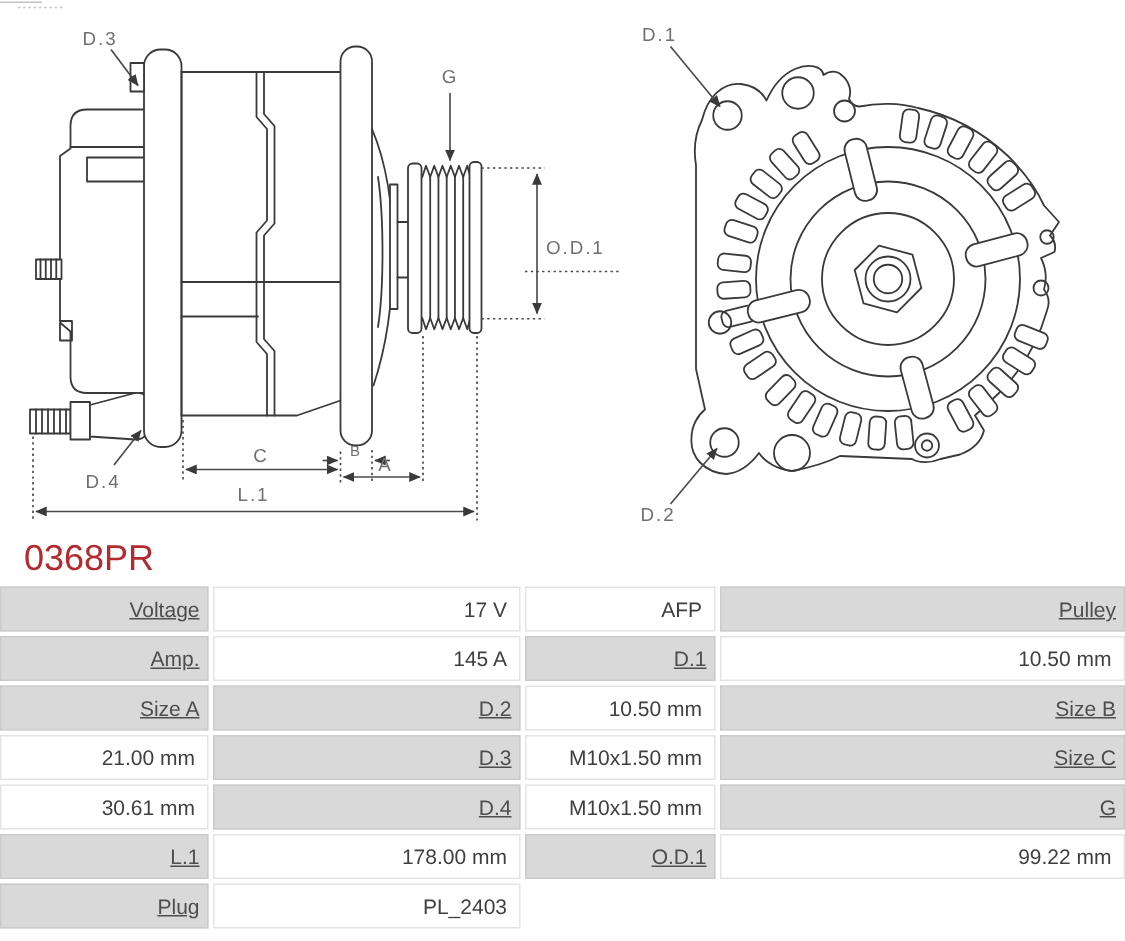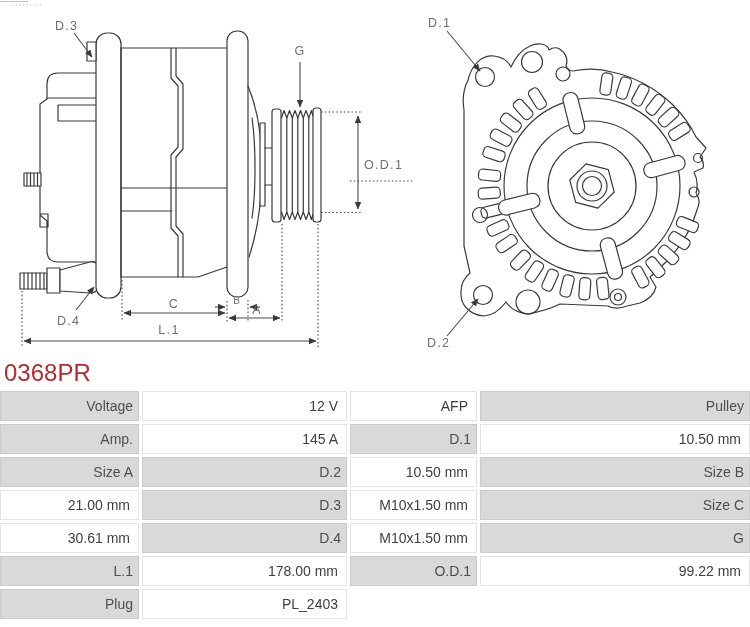--- a/index.html
+++ b/index.html
@@ -9,32 +9,32 @@
     -webkit-font-smoothing:antialiased;
   }
   .diagram-wrap{width:750px;height:355px;position:relative;}
   svg{display:block;}
   .dim-label{
     font-family:"Liberation Sans",sans-serif;
     font-size:12.5px;letter-spacing:1.3px;fill:#6f6f6f;
   }
   .dim-label.small{font-size:10px;letter-spacing:.8px;}
   .part-number{
-    height:27px;line-height:27px;margin:4px 0 5px 0;padding-left:4px;
+    height:27px;line-height:27px;margin:4px 0 5px 0;padding-left:16px;
     font-size:24px;color:#b32b2f;font-weight:400;
   }
   .spec{
     display:grid;grid-template-columns:139px 205px 127px 1fr;
     gap:3px;width:750px;background:#fff;
   }
   .cell{
     height:30px;box-sizing:border-box;display:flex;align-items:center;
     justify-content:flex-end;font-size:14px;white-space:nowrap;
   }
-  .lbl{background:#d9d9d9;border:1px solid #cbcbcb;color:#4e4e4e;padding-right:5px;}
+  .lbl{background:#d9d9d9;border:1px solid #cbcbcb;color:#4e4e4e;padding-right:5px;text-decoration:underline;}
   .val{background:#ffffff;border:1px solid #e4e4e4;color:#3f3f3f;padding-right:8px;}
 </style>
 </head>
 <body>
 
 <div class="diagram-wrap">
 <svg width="750" height="355" viewBox="0 0 750 355">
   <defs>
     <marker id="ae" orient="auto" markerWidth="9" markerHeight="8" refX="6.5" refY="3">
       <path d="M0,0 L7,3 L0,6 Z" fill="#3a3a3a"></path>
@@ -229,21 +229,21 @@
   <text class="dim-label" x="428" y="27">D.1</text>
   <text class="dim-label" x="427" y="347">D.2</text>
 </svg>
 </div>
 
 <div class="part-number">0368PR</div>
 
 <div class="spec">
 
   <div class="cell lbl">Voltage</div>
-  <div class="cell val">12 V</div>
+  <div class="cell val">17 V</div>
   <div class="cell val">AFP</div>
   <div class="cell lbl">Pulley</div>
 
   <div class="cell lbl">Amp.</div>
   <div class="cell val">145 A</div>
   <div class="cell lbl">D.1</div>
   <div class="cell val">10.50 mm</div>
 
   <div class="cell lbl">Size A</div>
   <div class="cell lbl">D.2</div>

